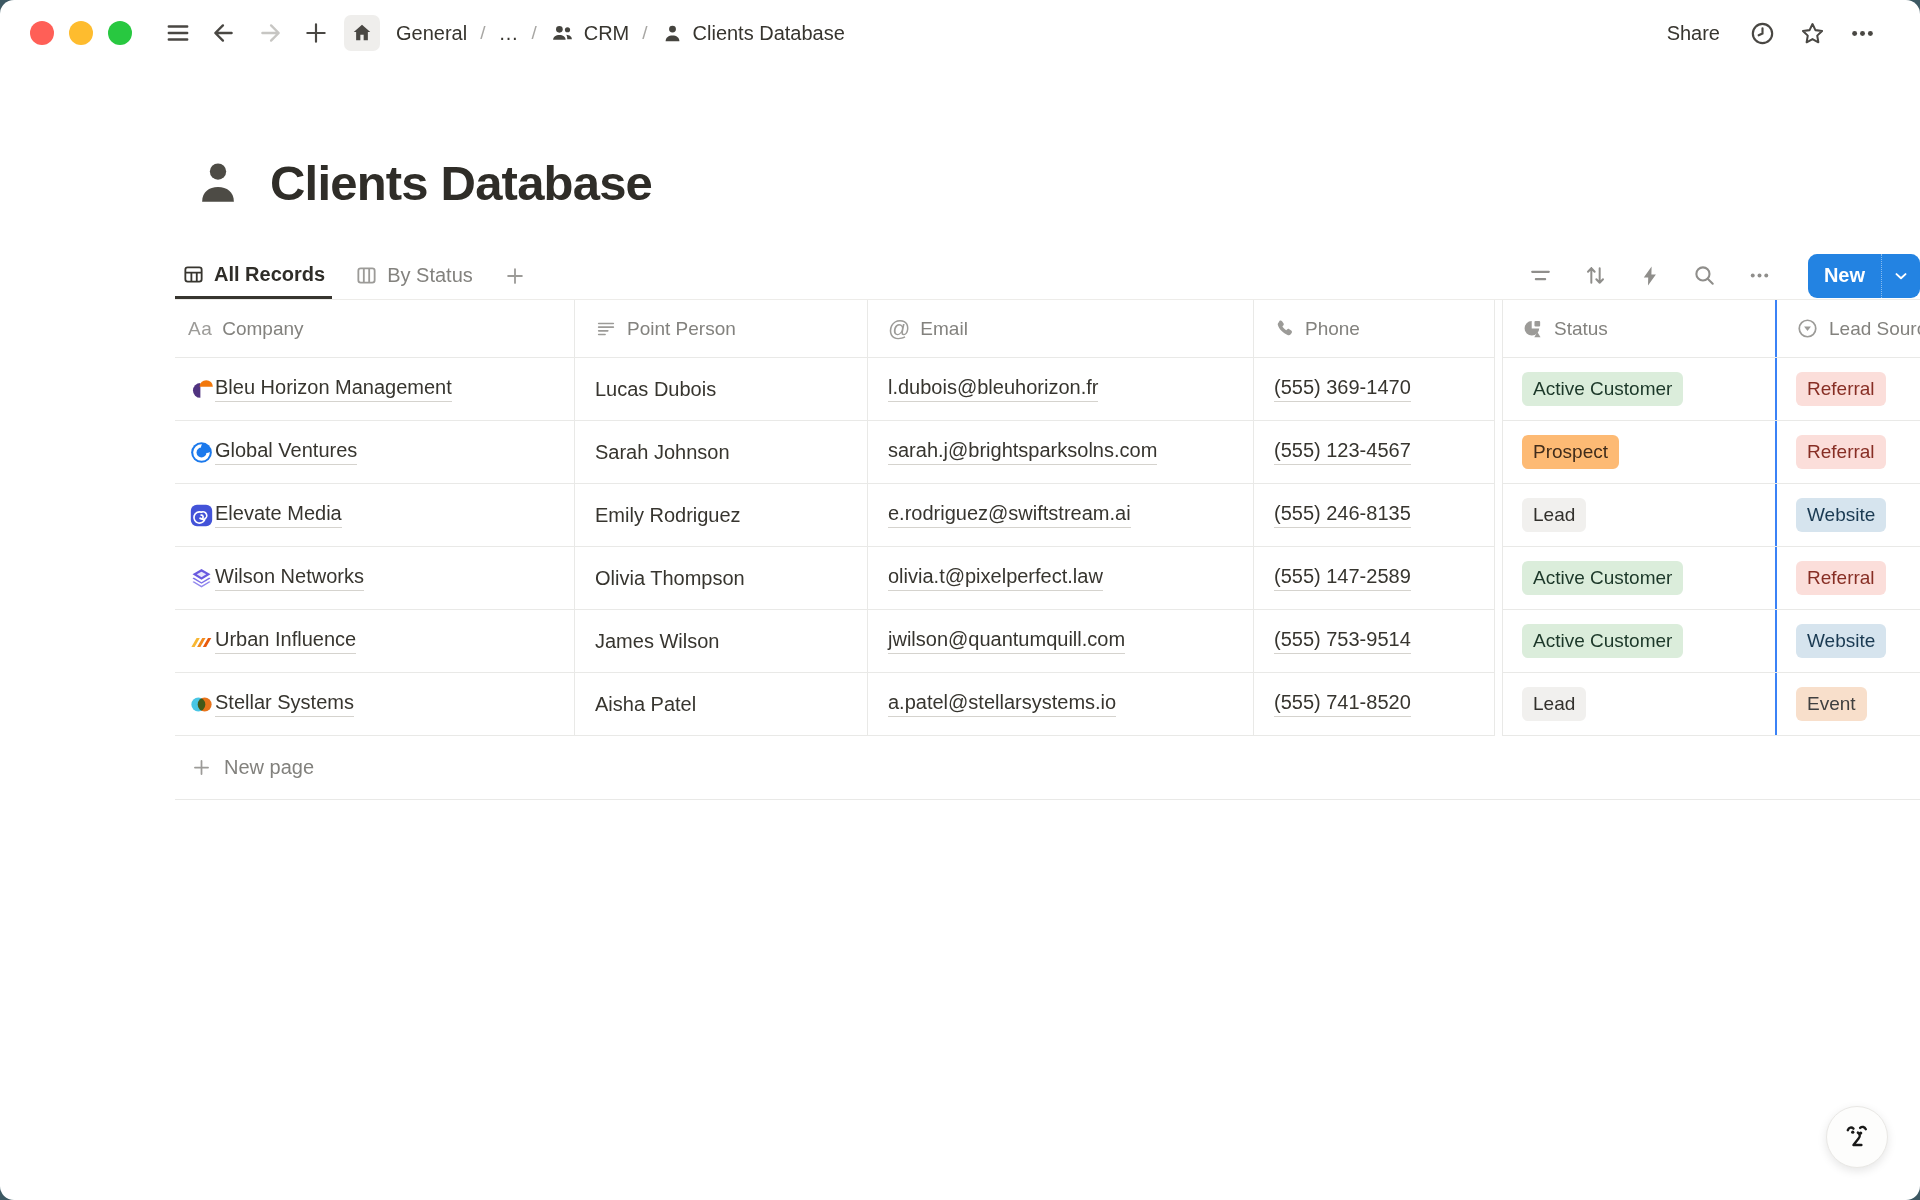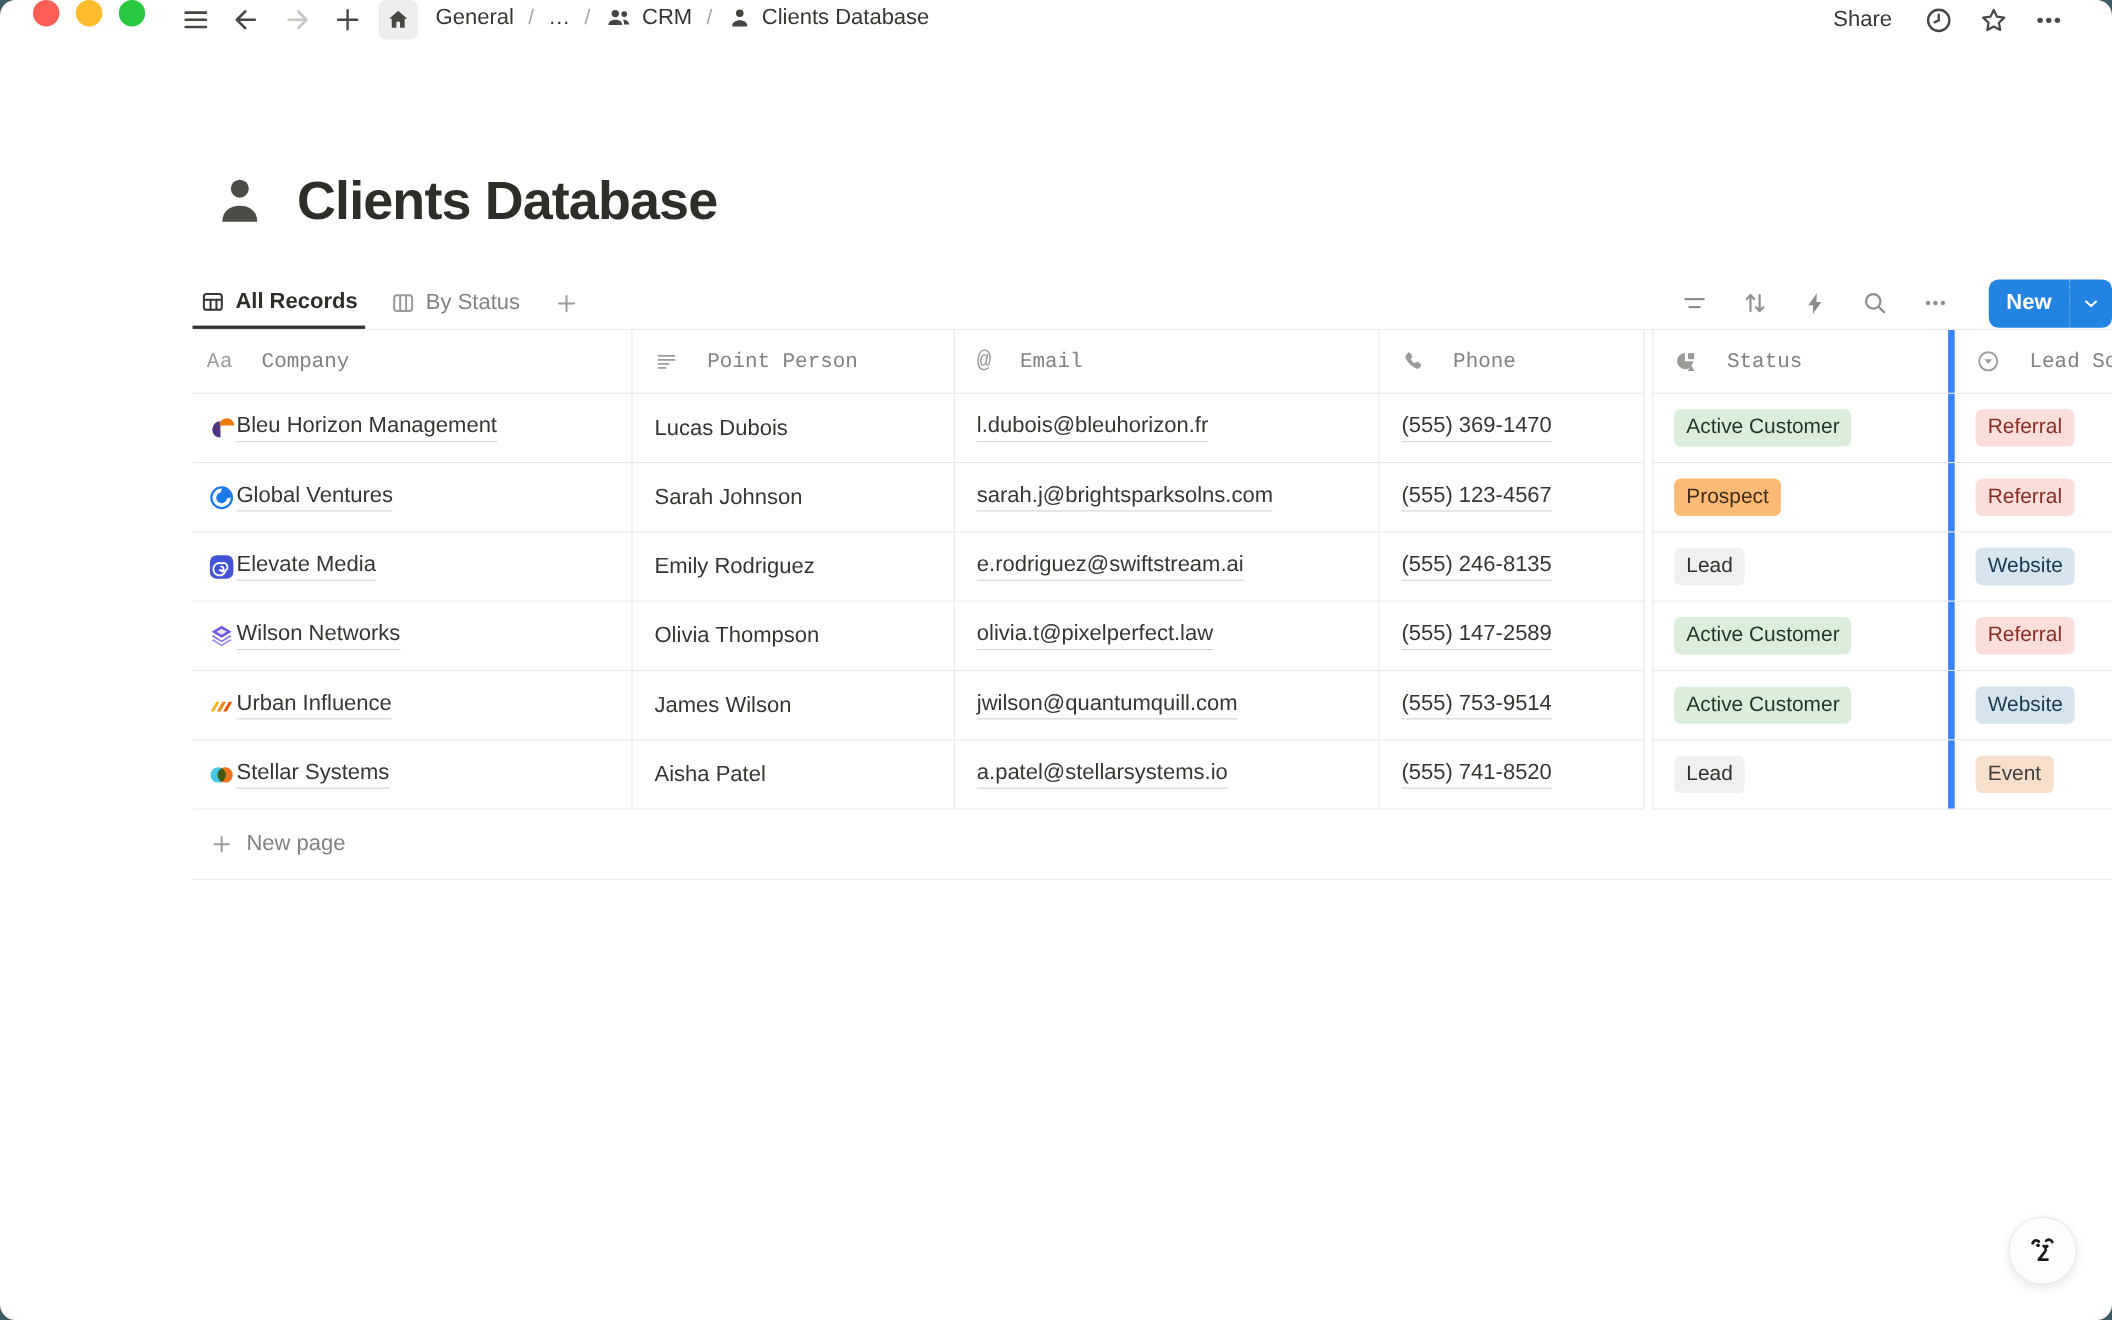--- a/index.html
+++ b/index.html
@@ -12,21 +12,21 @@
     position: relative;
   }
   .window {
     position:absolute; inset:0;
     background:#ffffff;
     border-radius:14px;
     overflow:hidden;
   }
   
   .topbar {
-    height:66px; display:flex; align-items:flex-start;
+    height:66px; display:flex; align-items:center;
     padding:0 40px 0 30px;
   }
   .traffic { display:flex; gap:15px; align-items:center; margin-right:28px; }
   .light { width:24px; height:24px; border-radius:50%; }
   .light.red { background:#FF5F57; }
   .light.yellow { background:#FEBC2E; }
   .light.green { background:#28C840; }
   .tb-icon {
     display:flex; align-items:center; justify-content:center;
     width:36px; height:36px; border-radius:7px; margin-right:10px;
@@ -81,24 +81,24 @@
   .section-right { display:flex; border-left:1px solid #E9E9E7; }
   .thead-row .cell, .trow .cell { display:flex; align-items:center; }
   .thead-row .section-left, .thead-row .section-right,
   .trow .section-left, .trow .section-right { border-bottom:1px solid #E9E9E7; }
   .thead-row { height:58px; }
   .trow { height:63px; }
   .c-company { width:400px; padding-left:13px; }
   .c-point   { width:293px; padding-left:20px; }
   .c-email   { width:386px; padding-left:20px; }
   .c-phone   { width:240px; padding-left:20px; }
-  .c-status  { width:274px; padding-left:19px; border-right:6px solid #3b82f6; }
+  .c-status  { width:274px; padding-left:19px; border-right:2px solid #3b82f6; }
   .c-lead    { width:320px; padding-left:19px; }
   .section-left .c-company, .section-left .c-point, .section-left .c-email { border-right:1px solid #E9E9E7; }
-  .hcell { gap:26px; font-size:19px; color:#83827E;font-family:Liberation Mono, monospace; }
+  .hcell { gap:10px; font-size:19px; color:#83827E; }
   .hcell .hi { color:#9C9B98; display:flex; align-items:center; font-size:19px; }
   .hcell .aa { font-size:19px; letter-spacing:0.5px; }
   .hcell .at { font-size:22px; }
   .cellv { font-size:20px; color:#37352F; }
   .company-cell { }
   .company-name {
     font-size:20px; font-weight:500; color:#37352F;
     border-bottom:1.5px solid #D5D3CE; padding-bottom:2px;
   }
   .link {

